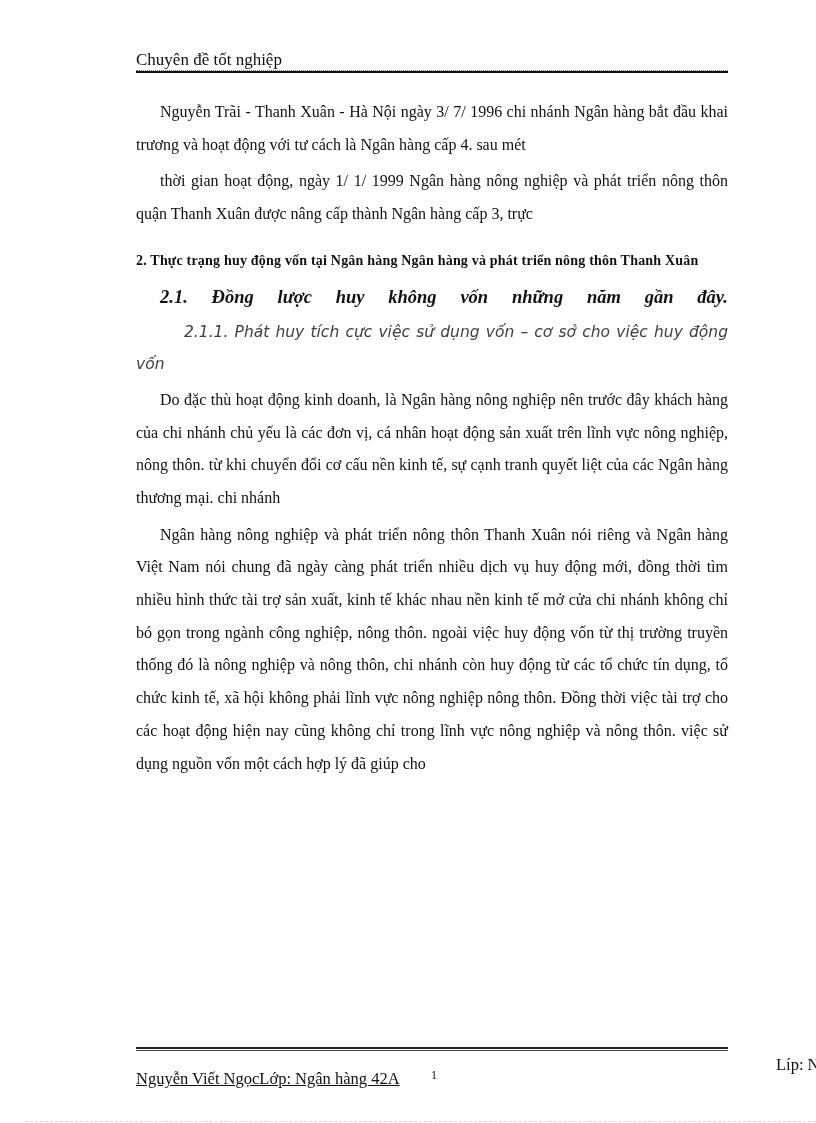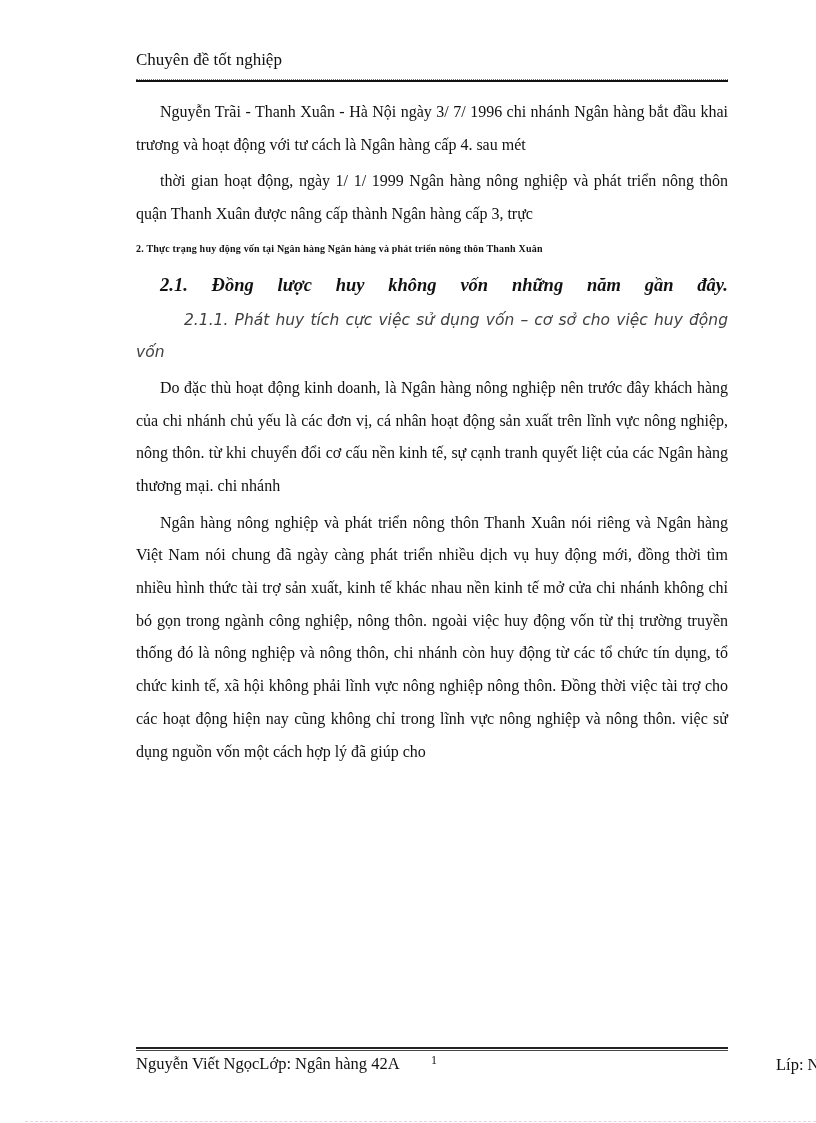--- a/index.html
+++ b/index.html
@@ -17,21 +17,21 @@
   }
   .page-header {
     position: absolute;
     left: 136px;
     top: 50px;
     width: 592px;
   }
   .page-header .title {
     font-size: 17px;
     line-height: 20px;
-    padding-bottom: 9px;
+    padding-bottom: 0;
   }
   .page-header .rule-thin {
     height: 0;
     border-top: 1px dotted #777;
     margin-top: 0px;
   }
   .page-header .rule-thick {
     height: 2px;
     background: #111;
     margin-top: 0px;
@@ -49,25 +49,25 @@
     margin: 0;
   }
   .para.indent {
     text-indent: 24px;
   }
   .para.gap-top {
     margin-top: 4px;
   }
   .heading2 {
     font-weight: bold;
-    font-size: 10px;
+    font-size: 14px;
     line-height: 27px;
     text-align: justify;
     letter-spacing: 0.2px;
-    margin-top: 4px;
+    margin-top: 16px;
   }
   .heading21 {
     font-weight: bold;
     font-style: italic;
     font-size: 18.5px;
     line-height: 26px;
     margin-top: 10px;
     padding-left: 24px;
     display: flex;
     justify-content: space-between;
@@ -91,23 +91,24 @@
   }
   .page-footer .rule-double {
     height: 4px;
     border-top: 2px solid #222;
     border-bottom: 1px solid #444;
     box-sizing: border-box;
   }
   .page-footer .footer-text {
     font-size: 16.5px;
     line-height: 22px;
-    margin-top: 2px;
+    margin-top: 17px;
     white-space: nowrap;
     position: relative;
+    text-decoration: underline;
   }
   .page-footer .page-num {
     position: absolute;
     left: 295px;
     top: -4px;
     font-size: 12px;
   }
   .footer-right {
     position: absolute;
     left: 776px;

